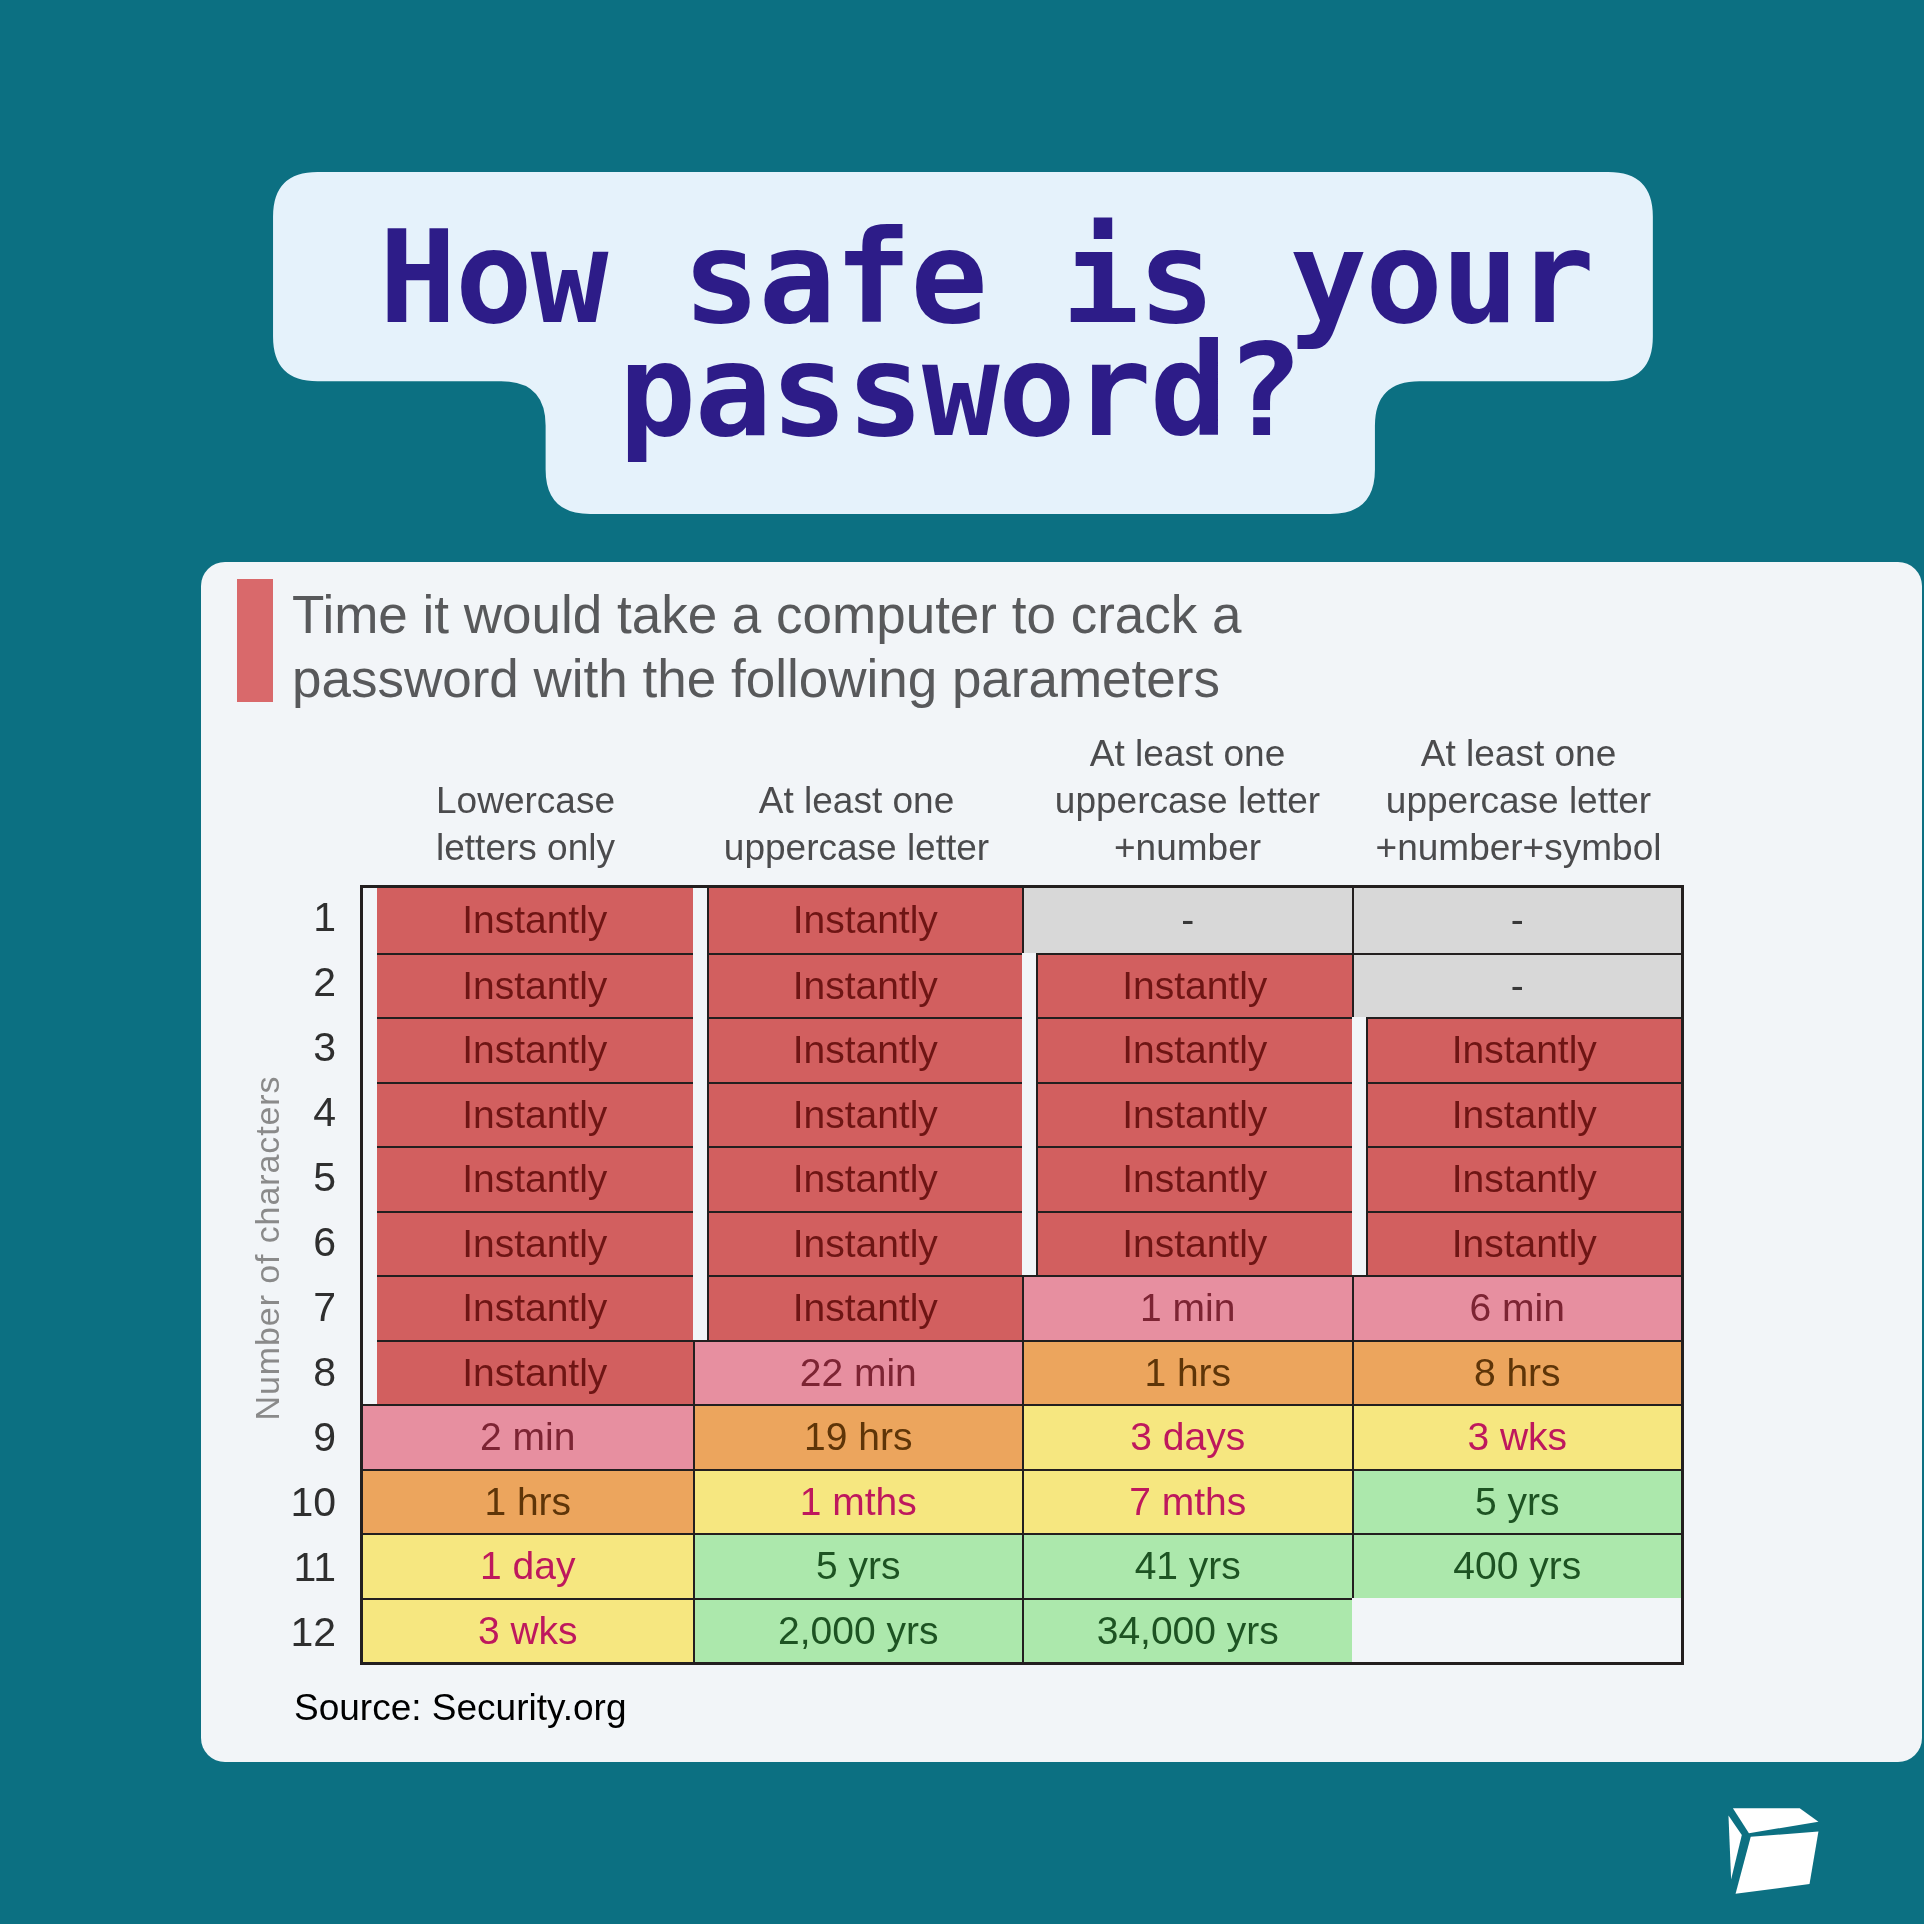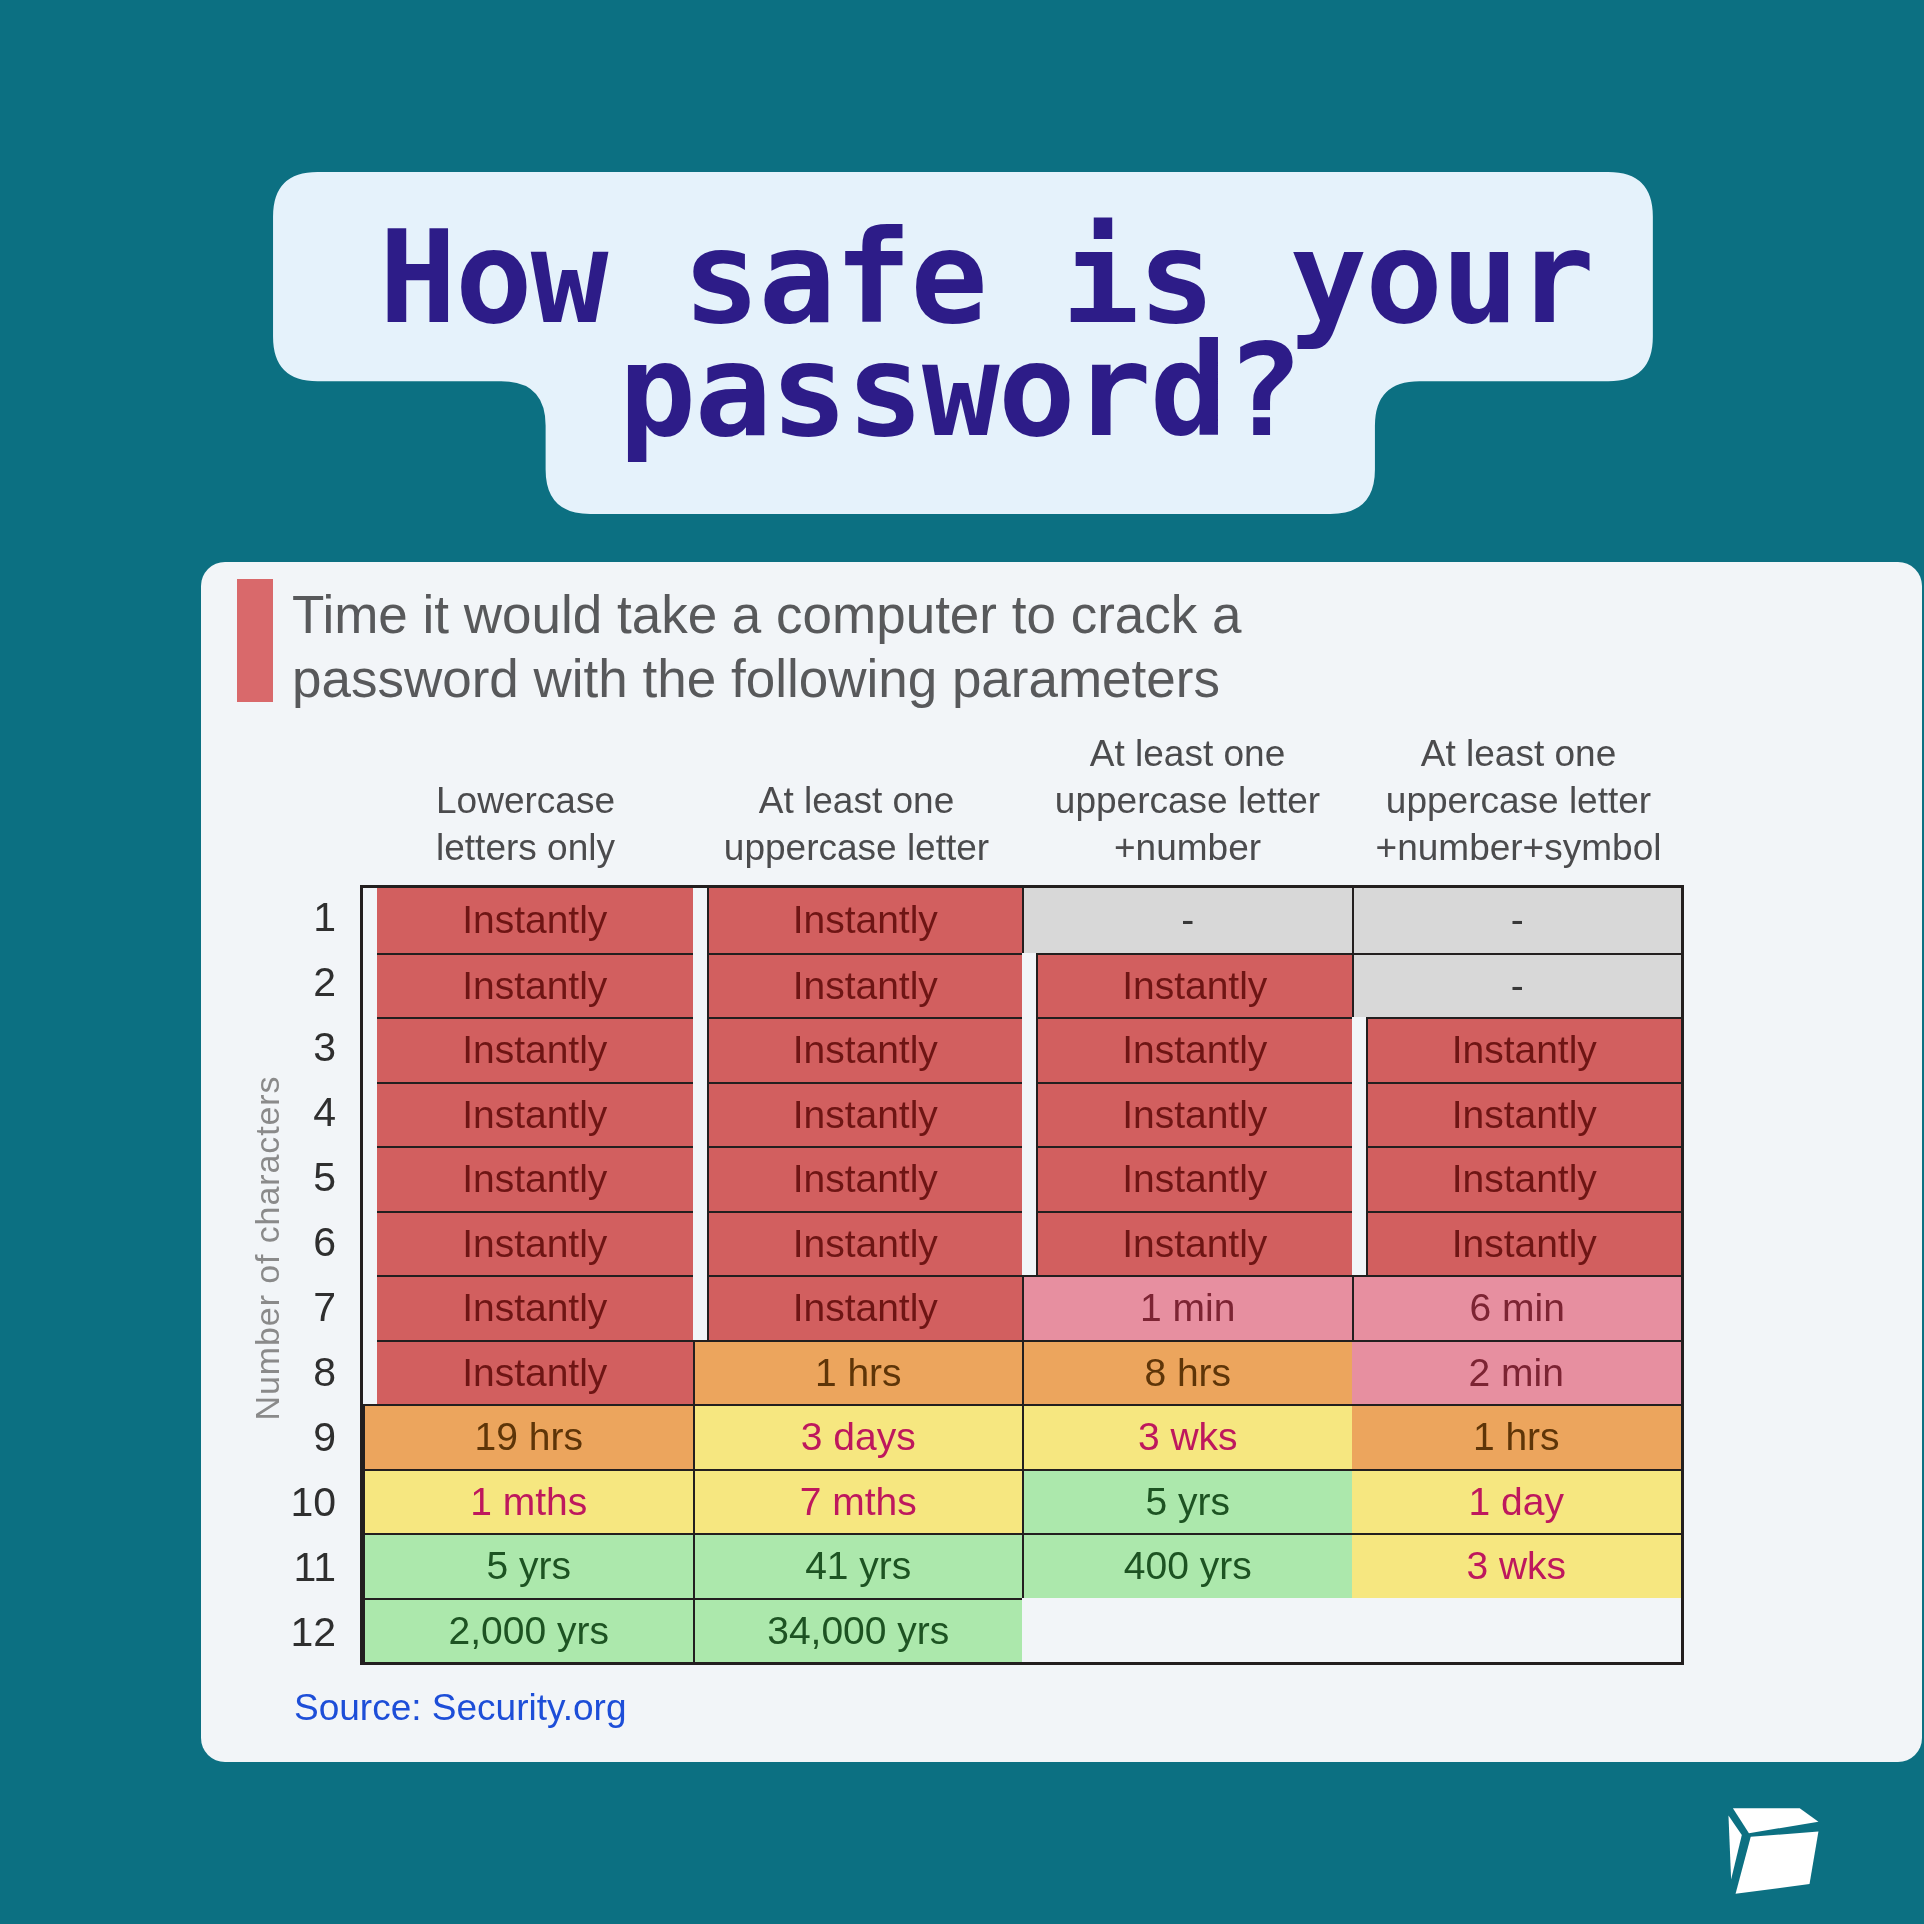--- a/index.html
+++ b/index.html
@@ -74,21 +74,21 @@
     font-size:41px;color:#2F2F2F;
   }
   #y-axis-label{
     position:absolute;left:66px;top:686px;
     transform:translate(-50%,-50%) rotate(-90deg);
     font-size:34px;color:#8A8A8A;white-space:nowrap;letter-spacing:0.9px;
   }
 
   #source-note{
     position:absolute;left:93px;top:1125px;
-    font-size:37px;color:#1d4ed8;
+    font-size:37px;color:#000000;
   }
 
   
   #brand-logo{position:absolute;left:1724px;top:1803px;}
 </style>
 </head>
 <body>
 
 <div id="page">
 
@@ -170,20 +170,21 @@
         <div class="cell red">Instantly</div>
         <div class="cell red c0">Instantly</div>
         <div class="cell red">Instantly</div>
         <div class="cell red">Instantly</div>
         <div class="cell red">Instantly</div>
         <div class="cell red c0">Instantly</div>
         <div class="cell red">Instantly</div>
         <div class="cell pink">1 min</div>
         <div class="cell pink">6 min</div>
         <div class="cell red c0">Instantly</div>
+        <div class="cell pink">22 min</div>
         <div class="cell orange">1 hrs</div>
         <div class="cell orange">8 hrs</div>
         <div class="cell pink c0">2 min</div>
         <div class="cell orange">19 hrs</div>
         <div class="cell yellow">3 days</div>
         <div class="cell yellow">3 wks</div>
         <div class="cell orange c0">1 hrs</div>
         <div class="cell yellow">1 mths</div>
         <div class="cell yellow">7 mths</div>
         <div class="cell green">5 yrs</div>

